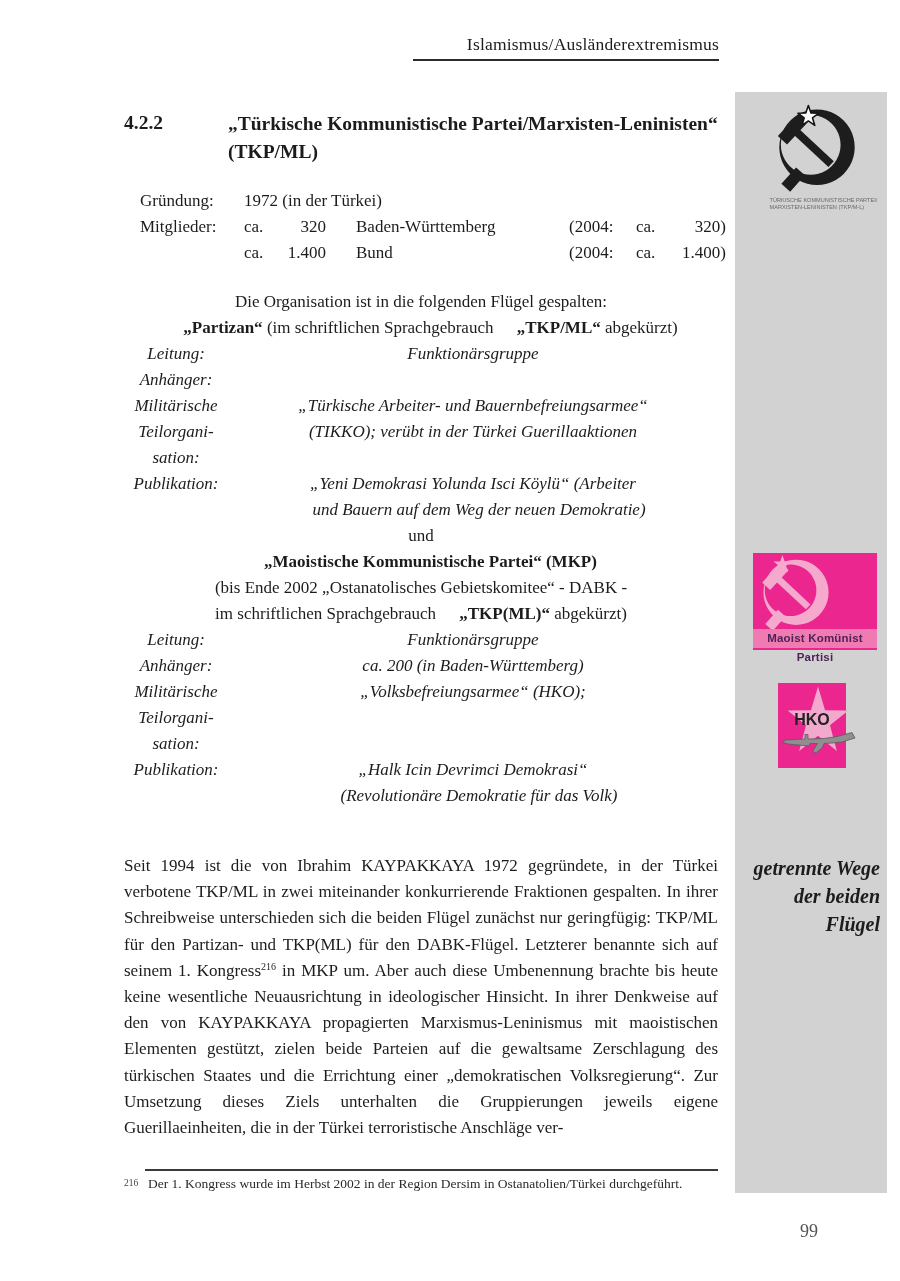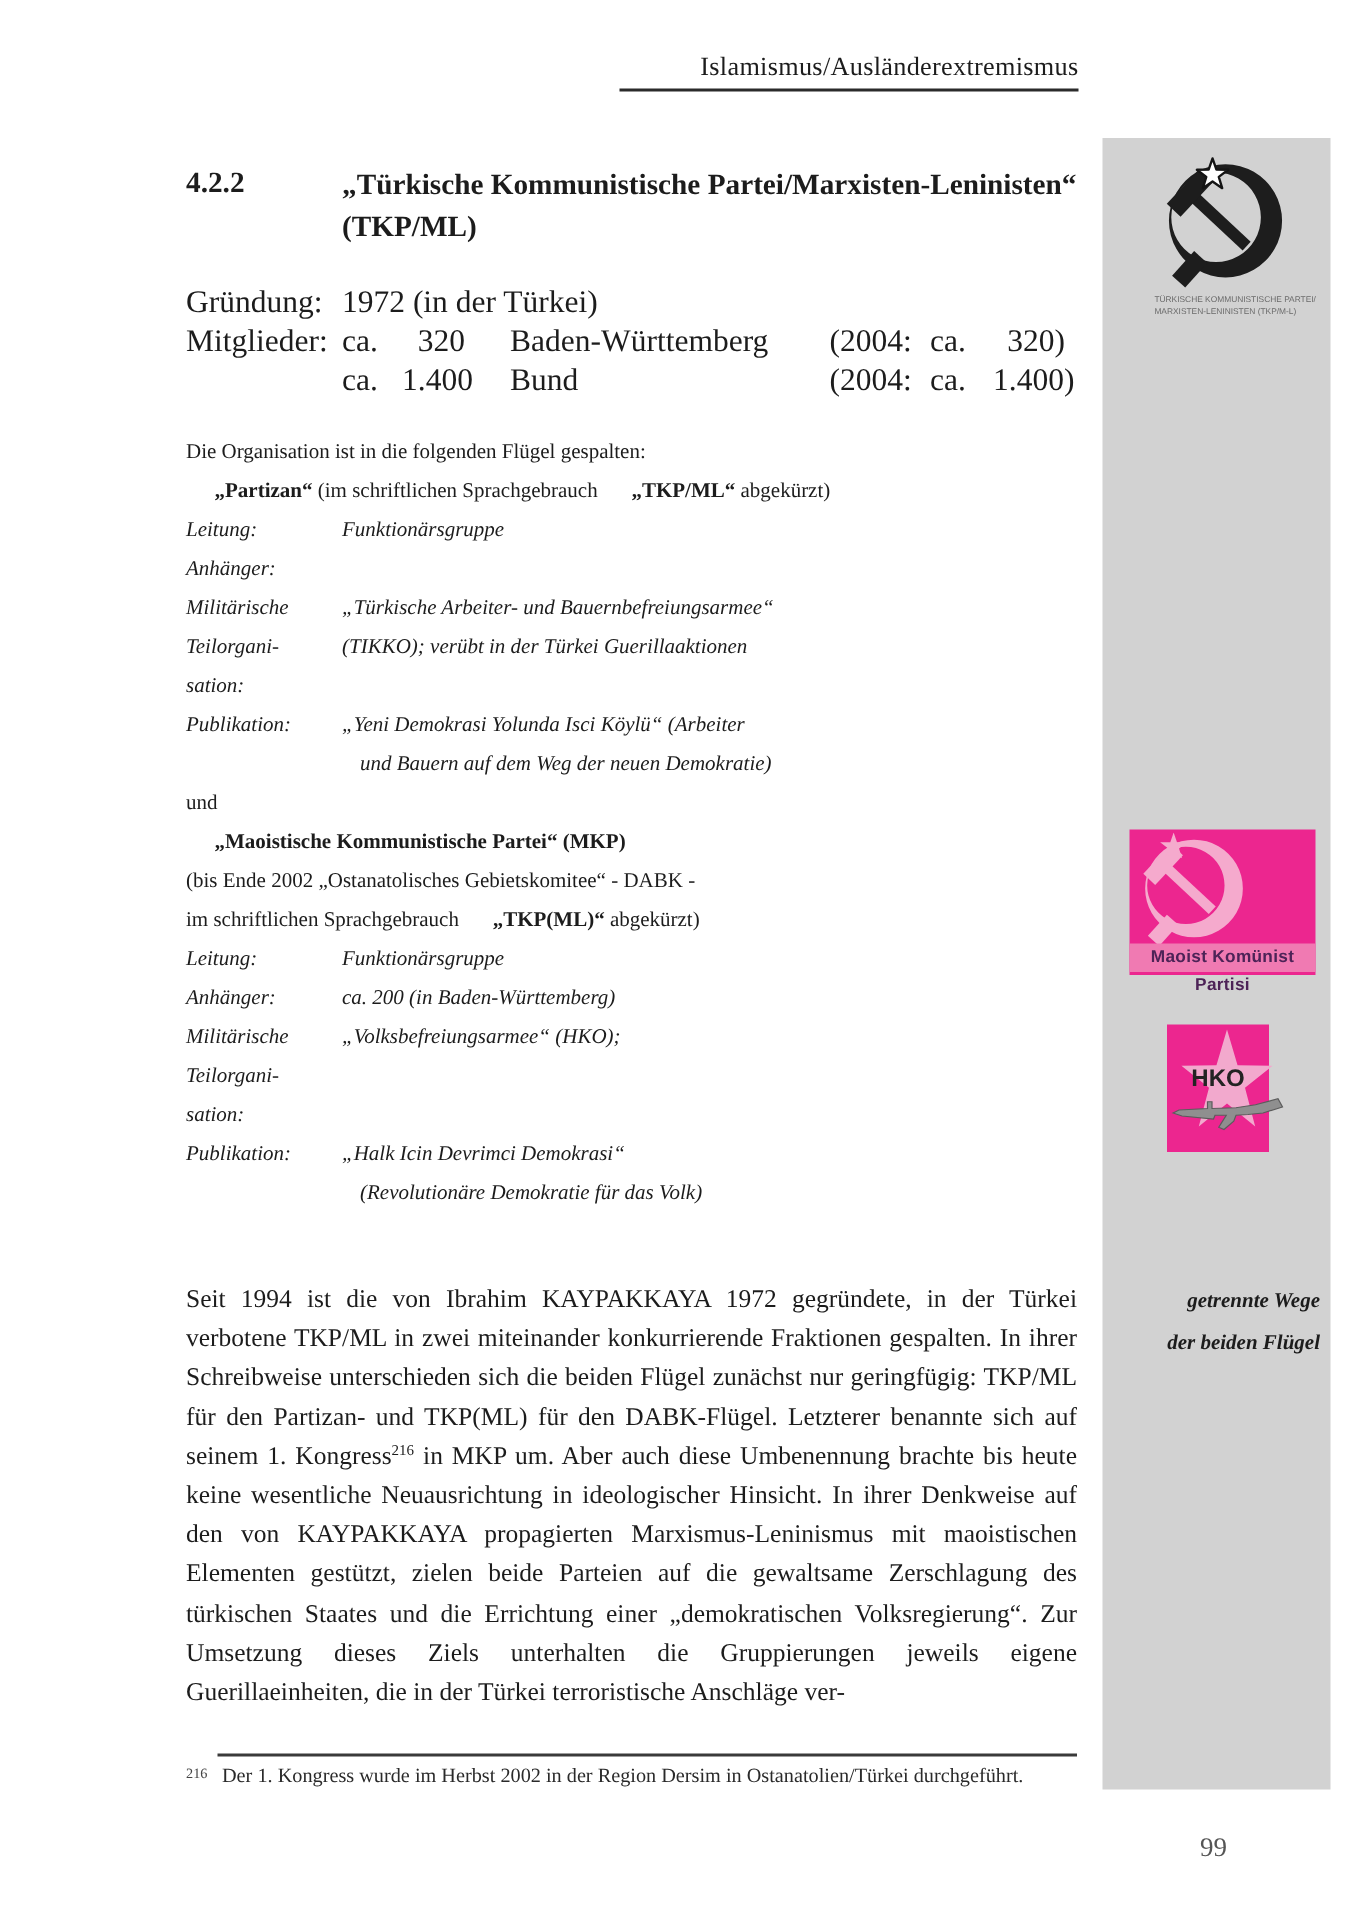--- a/index.html
+++ b/index.html
@@ -5,27 +5,27 @@
   html,body{margin:0;padding:0;background:#ffffff;}
   .page{position:relative;width:900px;height:1281px;background:#ffffff;overflow:hidden;
         font-family:"Liberation Serif",serif;color:#1c1c1c;}
   
   .runhead{position:absolute;left:413px;top:34px;width:306px;text-align:right;
            font-size:17.5px;letter-spacing:.2px;border-bottom:2px solid #2b2b2b;padding-bottom:4px;}
   
   .h-num{position:absolute;left:124px;top:112px;font-size:19.5px;font-weight:bold;}
   .h-title{position:absolute;left:228px;top:110px;width:505px;font-size:19.5px;font-weight:bold;line-height:28px;}
   
-  .facts{position:absolute;left:124px;top:188px;width:594px;display:grid;
+  .facts{position:absolute;left:140px;top:188px;width:594px;display:grid;
          grid-template-columns:104px 40px 42px 30px 213px 67px 42px 48px;
-         font-size:21px;line-height:26px;}
+         font-size:17px;line-height:26px;}
   .facts .span-rest{grid-column:2 / -1;}
   .facts .num{text-align:right;}
   
-  .wings{position:absolute;left:124px;top:289px;width:594px;font-size:14px;line-height:26px;}
+  .wings{position:absolute;left:124px;top:289px;width:594px;font-size:17px;line-height:26px;text-align:center;}
   .frow{display:grid;grid-template-columns:104px 490px;font-style:italic;}
   .bold{font-weight:bold;margin-left:19px;}
   .indent{padding-left:12px;}
   
   .mainpara{position:absolute;left:124px;top:836px;width:594px;font-size:17px;
             line-height:26.2px;text-align:justify;}
   .fnref{font-size:10px;vertical-align:6px;line-height:0;}
   
   .fnrule{position:absolute;left:145px;top:1169px;width:573px;border-top:2px solid #3a3a3a;}
   .fnnum{position:absolute;left:124px;top:1178px;font-size:9.5px;color:#444;}
@@ -41,21 +41,21 @@
   .mkp-emblem{position:absolute;left:4px;top:2px;width:78px;height:76px;}
   .mkp-band{position:absolute;left:0;bottom:2px;width:100%;height:19px;background:#f07ab2;
             font-family:"Liberation Sans",sans-serif;font-weight:bold;font-size:11.5px;
             color:#4d2357;text-align:center;line-height:19px;letter-spacing:.2px;}
   .hko-logo{position:absolute;left:43px;top:591px;width:68px;height:85px;background:#ec268f;}
   .hko-star{position:absolute;left:0;top:0;width:80px;height:85px;}
   .hko-text{position:absolute;left:0;top:28px;width:100%;text-align:center;
             font-family:"Liberation Sans",sans-serif;font-weight:bold;font-size:16px;color:#232323;}
   .hko-rifle{position:absolute;left:2px;top:47px;width:76px;height:26px;}
   .margin-note{position:absolute;right:7px;top:762px;width:142px;text-align:right;
-               font-size:14px;font-weight:bold;font-style:italic;line-height:28px;}
+               font-size:20px;font-weight:bold;font-style:italic;line-height:28px;}
 </style>
 </head>
 <body>
 
 <div class="page">
 
   <div class="runhead">Islamismus/Ausländerextremismus</div>
 
   <div class="h-num">4.2.2</div>
   <div class="h-title">

